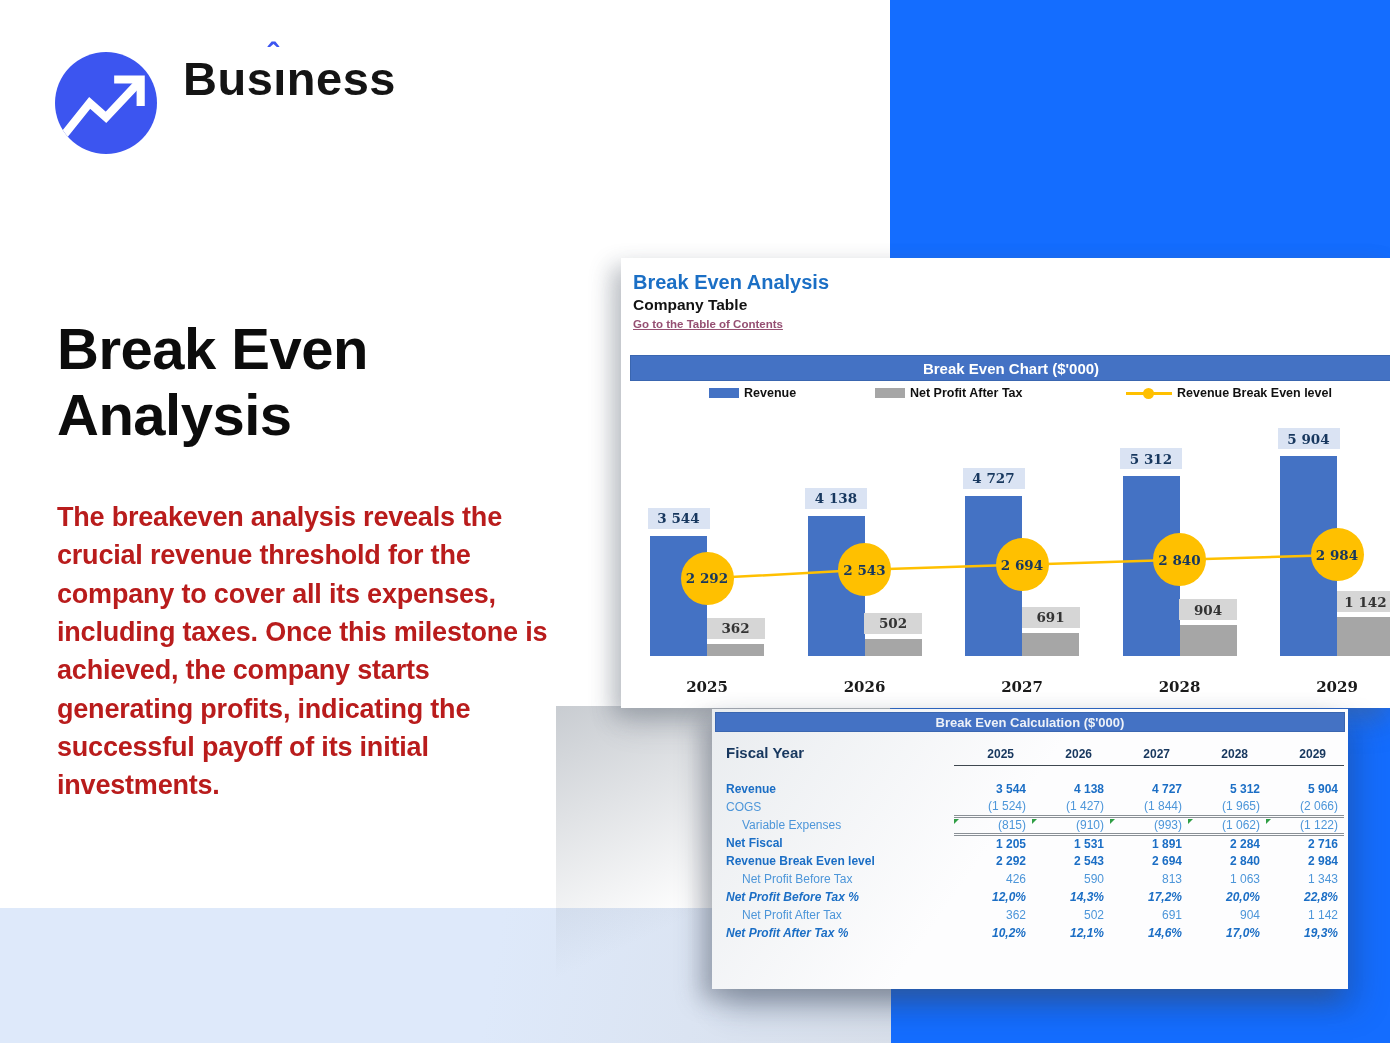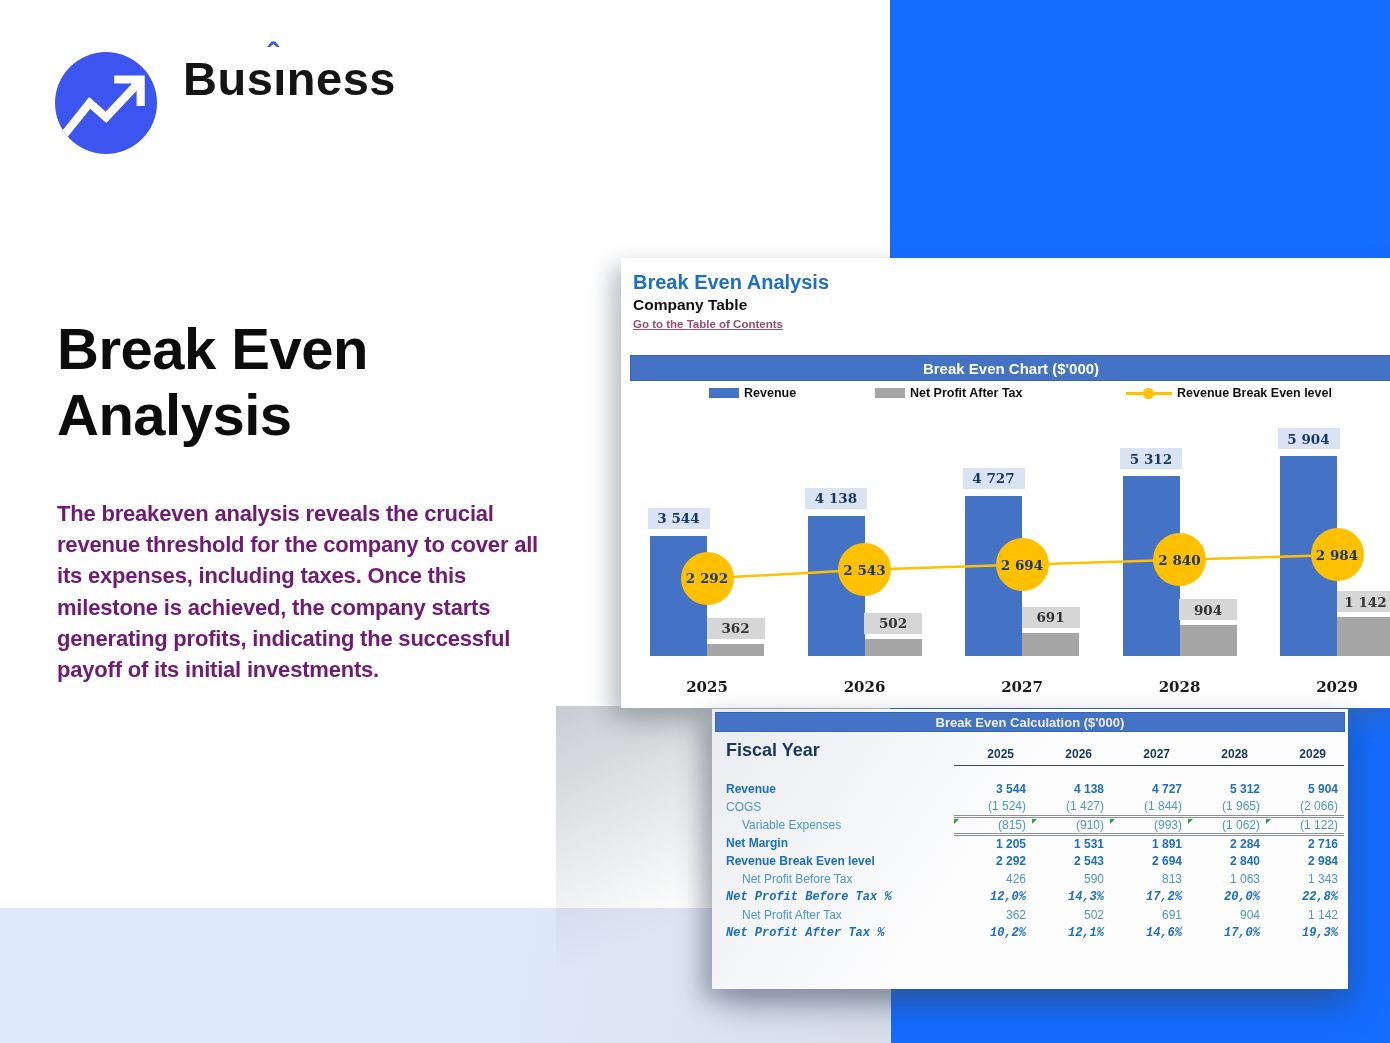--- a/index.html
+++ b/index.html
@@ -20,22 +20,22 @@
   .logo-text { position:absolute; left:128px; top:3px; }
   .brand-l1 { font-size:47px; font-weight:bold; color:#141414; letter-spacing:0.5px; line-height:1; }
   .brand-l1 .iwrap { position:relative; display:inline-block; }
   .brand-l1 .caret { position:absolute; left:-0.18em; top:-0.50em; font-size:0.70em; color:#3C55F0; font-weight:bold; }
   .brand-l2 { margin-top:7px; font-family:"DejaVu Sans Mono", monospace; font-size:31px; font-weight:bold;
               letter-spacing:9px; color:#141414; line-height:1; }
   .brand-l2 .kit { color:#3C55F0; margin-left:10px; }
 
   .hero-title { position:absolute; left:57px; top:316px; width:470px; font-size:58px; line-height:1.13;
                 font-weight:bold; color:#0c0c0c; letter-spacing:-0.5px; }
-  .hero-desc  { position:absolute; left:57px; top:498px; width:495px; font-size:22px; line-height:1.42;
-                font-weight:bold; color:#701a75; letter-spacing:-0.2px; }
+  .hero-desc  { position:absolute; left:57px; top:498px; width:495px; font-size:27px; line-height:1.42;
+                font-weight:bold; color:#b91c1c; letter-spacing:-0.2px; }
 
   
   .chart-card { position:absolute; left:621px; top:258px; width:771px; height:450px; background:#ffffff;
                 box-shadow:-10px 8px 20px rgba(85,95,110,.30), 0 16px 28px rgba(85,95,110,.22); overflow:hidden; }
   .sheet-title   { position:absolute; left:12px; top:13px; font-size:20px; font-weight:bold; color:#1B6FC5; }
   .sheet-company { position:absolute; left:12px; top:38px; font-size:15.5px; font-weight:bold; color:#121212; }
   .sheet-link    { position:absolute; left:12px; top:60px; font-size:11.5px; font-weight:bold; color:#954F72;
                    text-decoration:underline; cursor:pointer; }
   .chart-header  { position:absolute; left:9px; right:0; top:97px; height:26px; background:#4472C4;
                    border:1px solid #3A66B0; color:#fff; font-size:15px; font-weight:bold;
@@ -66,26 +66,26 @@
                 box-shadow:-12px 10px 22px rgba(70,80,95,.38), 10px 18px 30px rgba(40,60,90,.30); }
   .table-header { position:absolute; left:3px; right:3px; top:3px; height:20px; background:#4472C4;
                   border:1px solid #3A66B0; color:#EDF1F8; font-size:13px; font-weight:bold;
                   display:flex; align-items:center; justify-content:center; }
   .calc-table { position:absolute; left:4px; top:30px; width:628px; border-collapse:collapse; table-layout:fixed; }
   .calc-table td { height:18px; font-size:12px; vertical-align:middle; white-space:nowrap; overflow:visible; }
   .t-label { width:238px; padding-left:10px; text-align:left; }
   .t-label.indent { padding-left:26px; }
   .t-num { width:78px; text-align:right; padding-right:6px; position:relative; }
   .t-fiscal td { height:26px; vertical-align:bottom; padding-bottom:4px; }
-  .t-fiscal .t-label { font-weight:bold; color:#17375E; font-size:18px; }
+  .t-fiscal .t-label { font-weight:bold; color:#17375E; font-size:15px; }
   .t-year { font-weight:bold; color:#17375E; border-bottom:1px solid #3F4850; padding-right:18px; }
   .t-spacer td { height:15px; }
   .s-bold { color:#1B6EC5; font-weight:bold; }
   .s-reg  { color:#4D96D9; }
-  .s-bi   { color:#1B6EC5; font-weight:bold; font-style:italic;font-family:Liberation Mono, monospace; }
+  .s-bi   { color:#1B6EC5; font-weight:bold; font-style:italic; }
   td.rule { border-bottom:3px double #8A9096; }
   .flag { position:absolute; left:0; top:1px; width:0; height:0;
           border-top:5px solid #2F9E44; border-right:5px solid transparent; }
 </style>
 </head>
 <body>
 
 <div id="stage">
 
   <div class="blue-panel"></div>
@@ -204,21 +204,21 @@
           </tr>
           <tr>
             <td class="t-label s-reg indent">Variable Expenses</td>
             <td class="t-num s-reg rule">(815)<i class="flag"></i></td>
             <td class="t-num s-reg rule">(910)<i class="flag"></i></td>
             <td class="t-num s-reg rule">(993)<i class="flag"></i></td>
             <td class="t-num s-reg rule">(1 062)<i class="flag"></i></td>
             <td class="t-num s-reg rule">(1 122)<i class="flag"></i></td>
           </tr>
           <tr>
-            <td class="t-label s-bold">Net Margin</td>
+            <td class="t-label s-bold">Net Fiscal</td>
             <td class="t-num s-bold">1 205</td>
             <td class="t-num s-bold">1 531</td>
             <td class="t-num s-bold">1 891</td>
             <td class="t-num s-bold">2 284</td>
             <td class="t-num s-bold">2 716</td>
           </tr>
           <tr>
             <td class="t-label s-bold">Revenue Break Even level</td>
             <td class="t-num s-bold">2 292</td>
             <td class="t-num s-bold">2 543</td>

